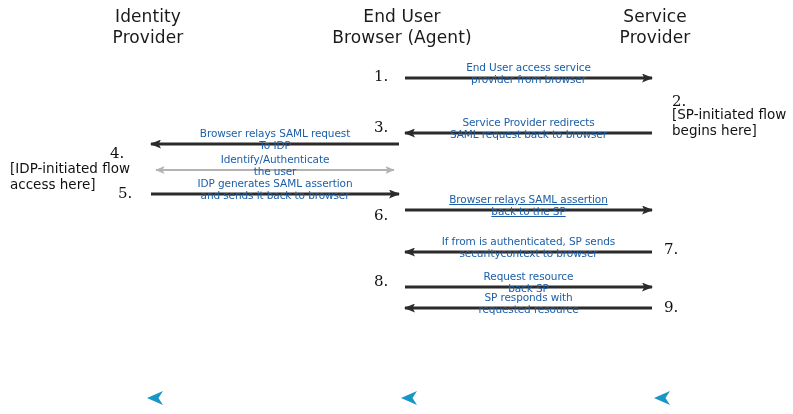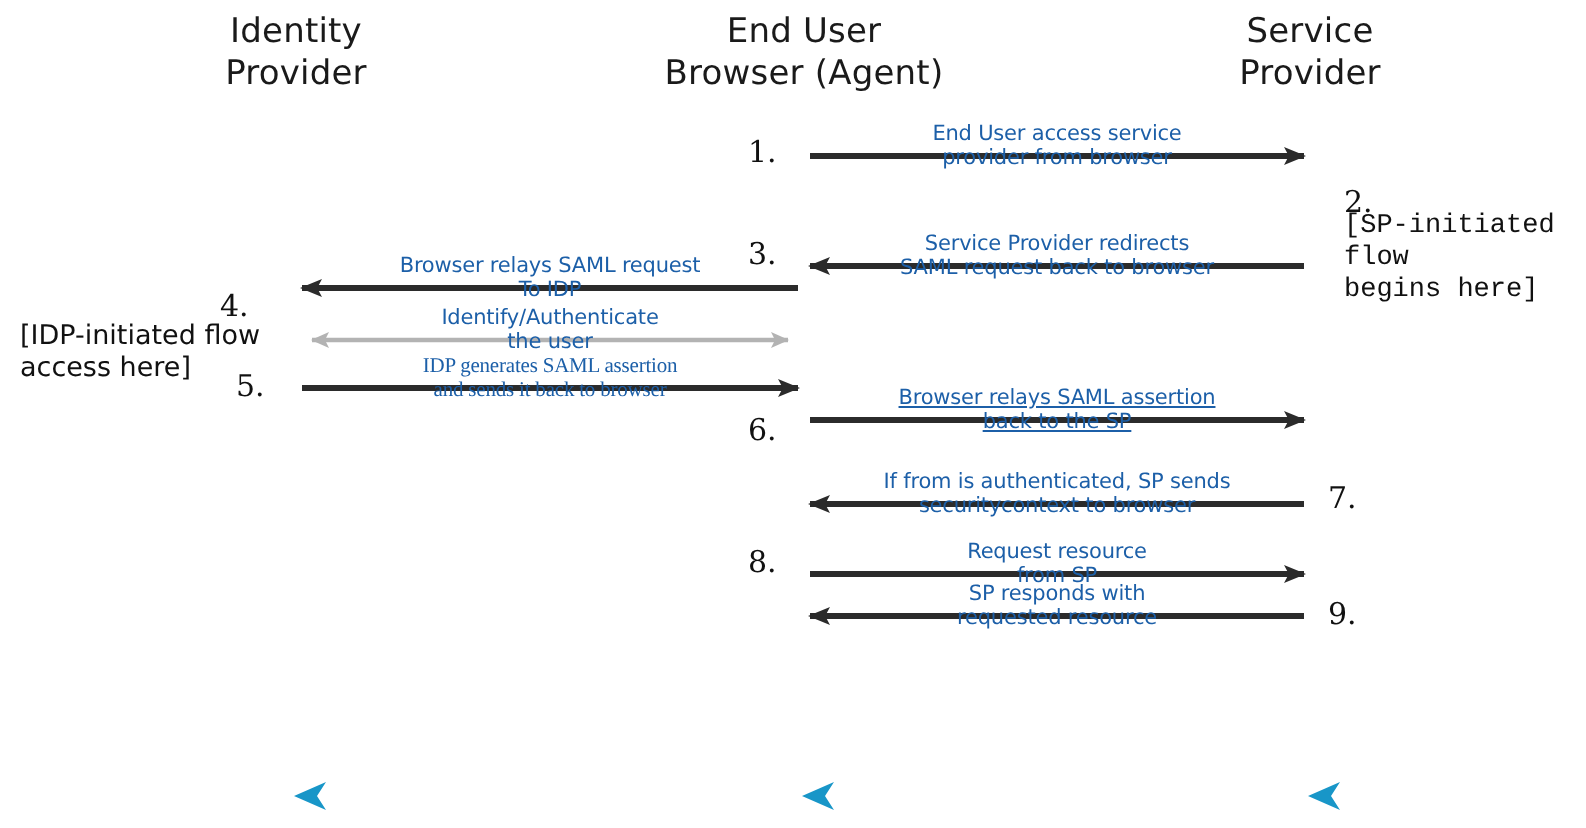--- a/index.html
+++ b/index.html
@@ -113,42 +113,42 @@
     </div>
   <div id="msg-labels">
       <div class="msg-label" style="left: 388.5px; top: 62px; width: 280px;">End User access service
 provider from browser</div>
       <div class="msg-label" style="left: 388.5px; top: 117px; width: 280px;">Service Provider redirects
 SAML request back to browser</div>
       <div class="msg-label" style="left: 135px; top: 128px; width: 280px;">Browser relays SAML request
 To IDP</div>
       <div class="msg-label" style="left: 135px; top: 154px; width: 280px;">Identify/Authenticate
 the user</div>
-      <div class="msg-label" style="left: 135px; top: 178px; width: 280px; font-family: Liberation Serif, serif;">IDP generates SAML assertion
+      <div class="msg-label" style="left: 135px; top: 178px; width: 280px;">IDP generates SAML assertion
 and sends it back to browser</div>
       <div class="msg-label" style="left: 388.5px; top: 194px; width: 280px; text-decoration: underline;">Browser relays SAML assertion
 back to the SP</div>
       <div class="msg-label" style="left: 388.5px; top: 236px; width: 280px;">If from is authenticated, SP sends
 securitycontext to browser</div>
       <div class="msg-label" style="left: 388.5px; top: 271px; width: 280px;">Request resource
-from SP</div>
+back SP</div>
       <div class="msg-label" style="left: 388.5px; top: 292px; width: 280px;">SP responds with
 requested resource</div>
     </div>
   <div id="step-nums">
       <div class="step-num" style="left: 374px; top: 68px;">1.</div>
       <div class="step-num" style="left: 672px; top: 93px;">2.</div>
       <div class="step-num" style="left: 374px; top: 119px;">3.</div>
       <div class="step-num" style="left: 110px; top: 145px;">4.</div>
       <div class="step-num" style="left: 118px; top: 185px;">5.</div>
       <div class="step-num" style="left: 374px; top: 207px;">6.</div>
       <div class="step-num" style="left: 664px; top: 241px;">7.</div>
       <div class="step-num" style="left: 374px; top: 273px;">8.</div>
       <div class="step-num" style="left: 664px; top: 299px;">9.</div>
     </div>
   <div id="notes">
-      <div class="note" style="left: 672px; top: 106px; text-align: left; font-family: Liberation Mono, monospace;">[SP-initiated flow
+      <div class="note" style="left: 672px; top: 106px; text-align: left;">[SP-initiated flow
 begins here]</div>
       <div class="note" style="left: 10px; top: 160px; text-align: left;">[IDP-initiated flow
 access here]</div>
     </div>
 
 </div>
 
 </body></html>

